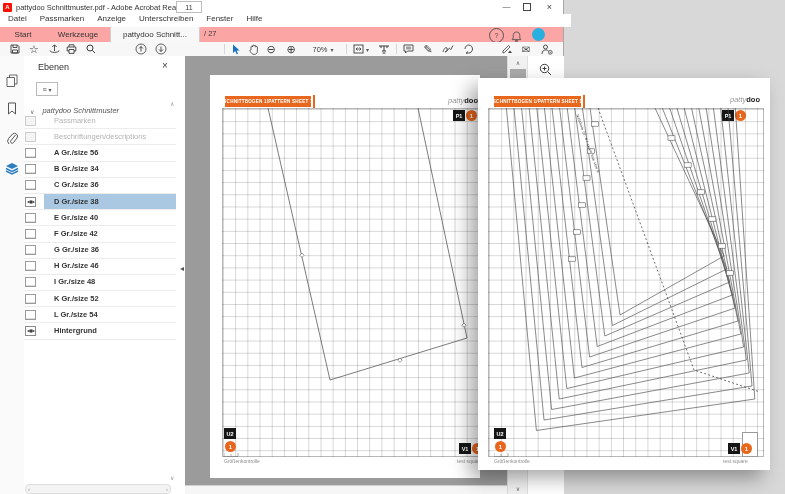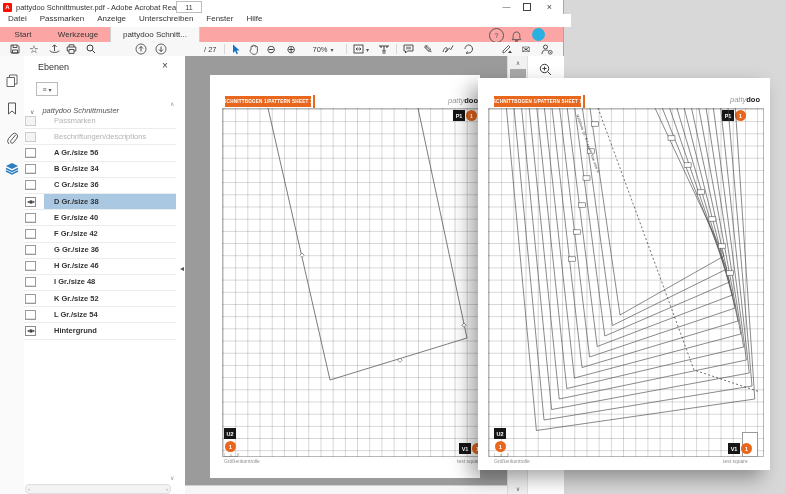--- a/index.html
+++ b/index.html
@@ -171,21 +171,21 @@
         <path d="M6 8.5 V3.5 M4 5.5 L6 3.5 L8 5.5" fill="none" stroke="#3c3c3c" stroke-width="0.9"></path>
       </svg>
     </span>
   <span class="abs tbi" style="left:154px;top:42px;width:14px;">
     <svg width="12" height="12" viewBox="0 0 12 12">
         <circle cx="6" cy="6" r="5" fill="none" stroke="#3c3c3c" stroke-width="0.8"></circle>
         <path d="M6 3.5 V8.5 M4 6.5 L6 8.5 L8 6.5" fill="none" stroke="#3c3c3c" stroke-width="0.9"></path>
       </svg>
     </span>
   <input id="page-input" value="11" style="">
-  <span class="abs tbi" id="page-total" style="top:42px;">/ 27</span>
+  <span class="abs tbi" id="page-total" style="top:26px;">/ 27</span>
   <span class="tbsep" style="left:224px;top:44px;"></span>
   <span class="abs tbi" style="left:229px;top:42px;width:14px;">
     <svg width="9" height="11" viewBox="0 0 9 11">
         <path d="M1 0.5 L1 9 L3.2 7 L4.6 10.2 L6 9.6 L4.6 6.6 L7.6 6.4 Z" fill="#1a73c0"></path>
       </svg>
     </span>
   <span class="abs tbi" style="left:247px;top:42px;width:14px;">
     <svg width="10" height="11" viewBox="0 0 10 11">
         <path d="M2 6 V3 a0.8 0.8 0 0 1 1.6 0 V2 a0.8 0.8 0 0 1 1.6 0 V2.2 a0.8 0.8 0 0 1 1.6 0 V3.2 a0.8 0.8 0 0 1 1.6 0 V7 c0 2-1.2 3.4-3.2 3.4 C3 10.4 2.4 9.2 1.2 7.4 c-0.6-0.9 0.3-1.8 0.8-1.4 Z" fill="none" stroke="#3c3c3c" stroke-width="0.8"></path>
       </svg>

